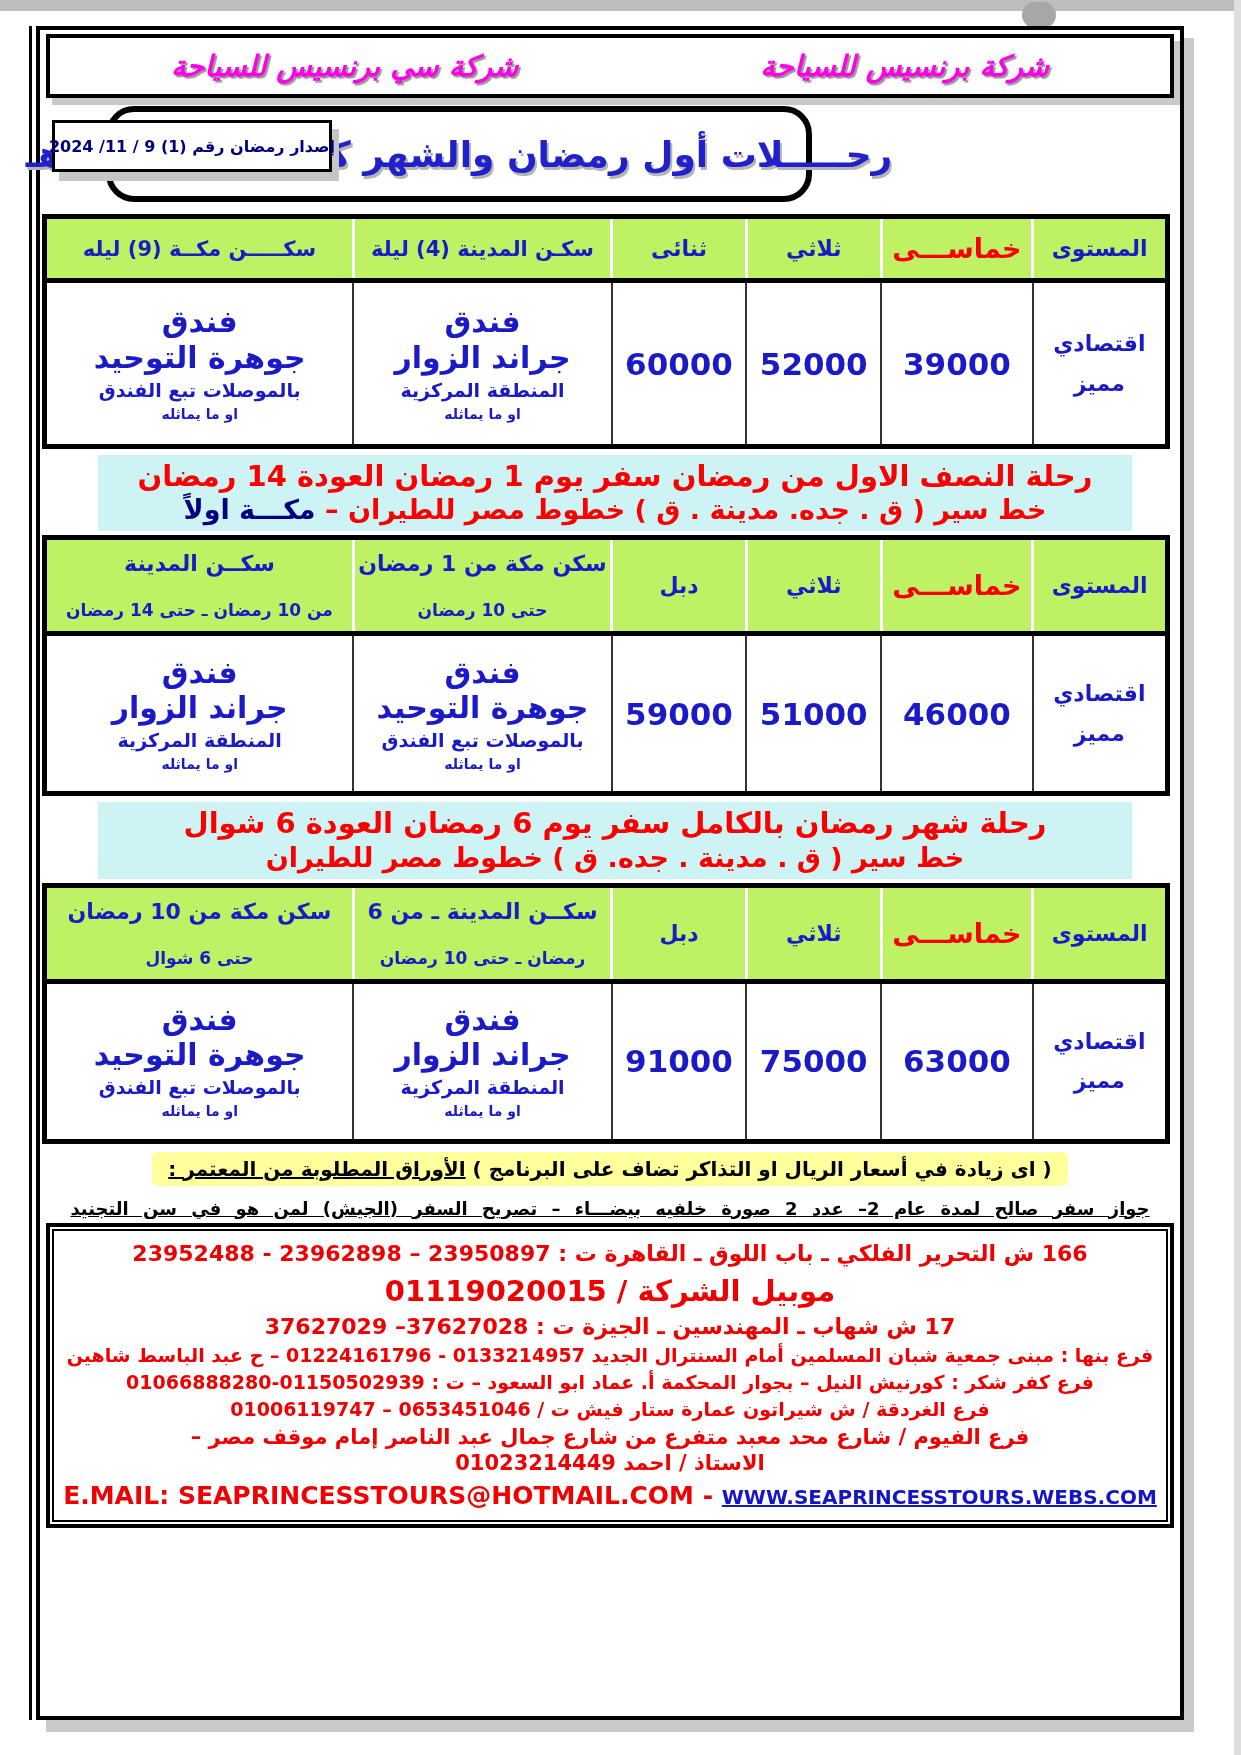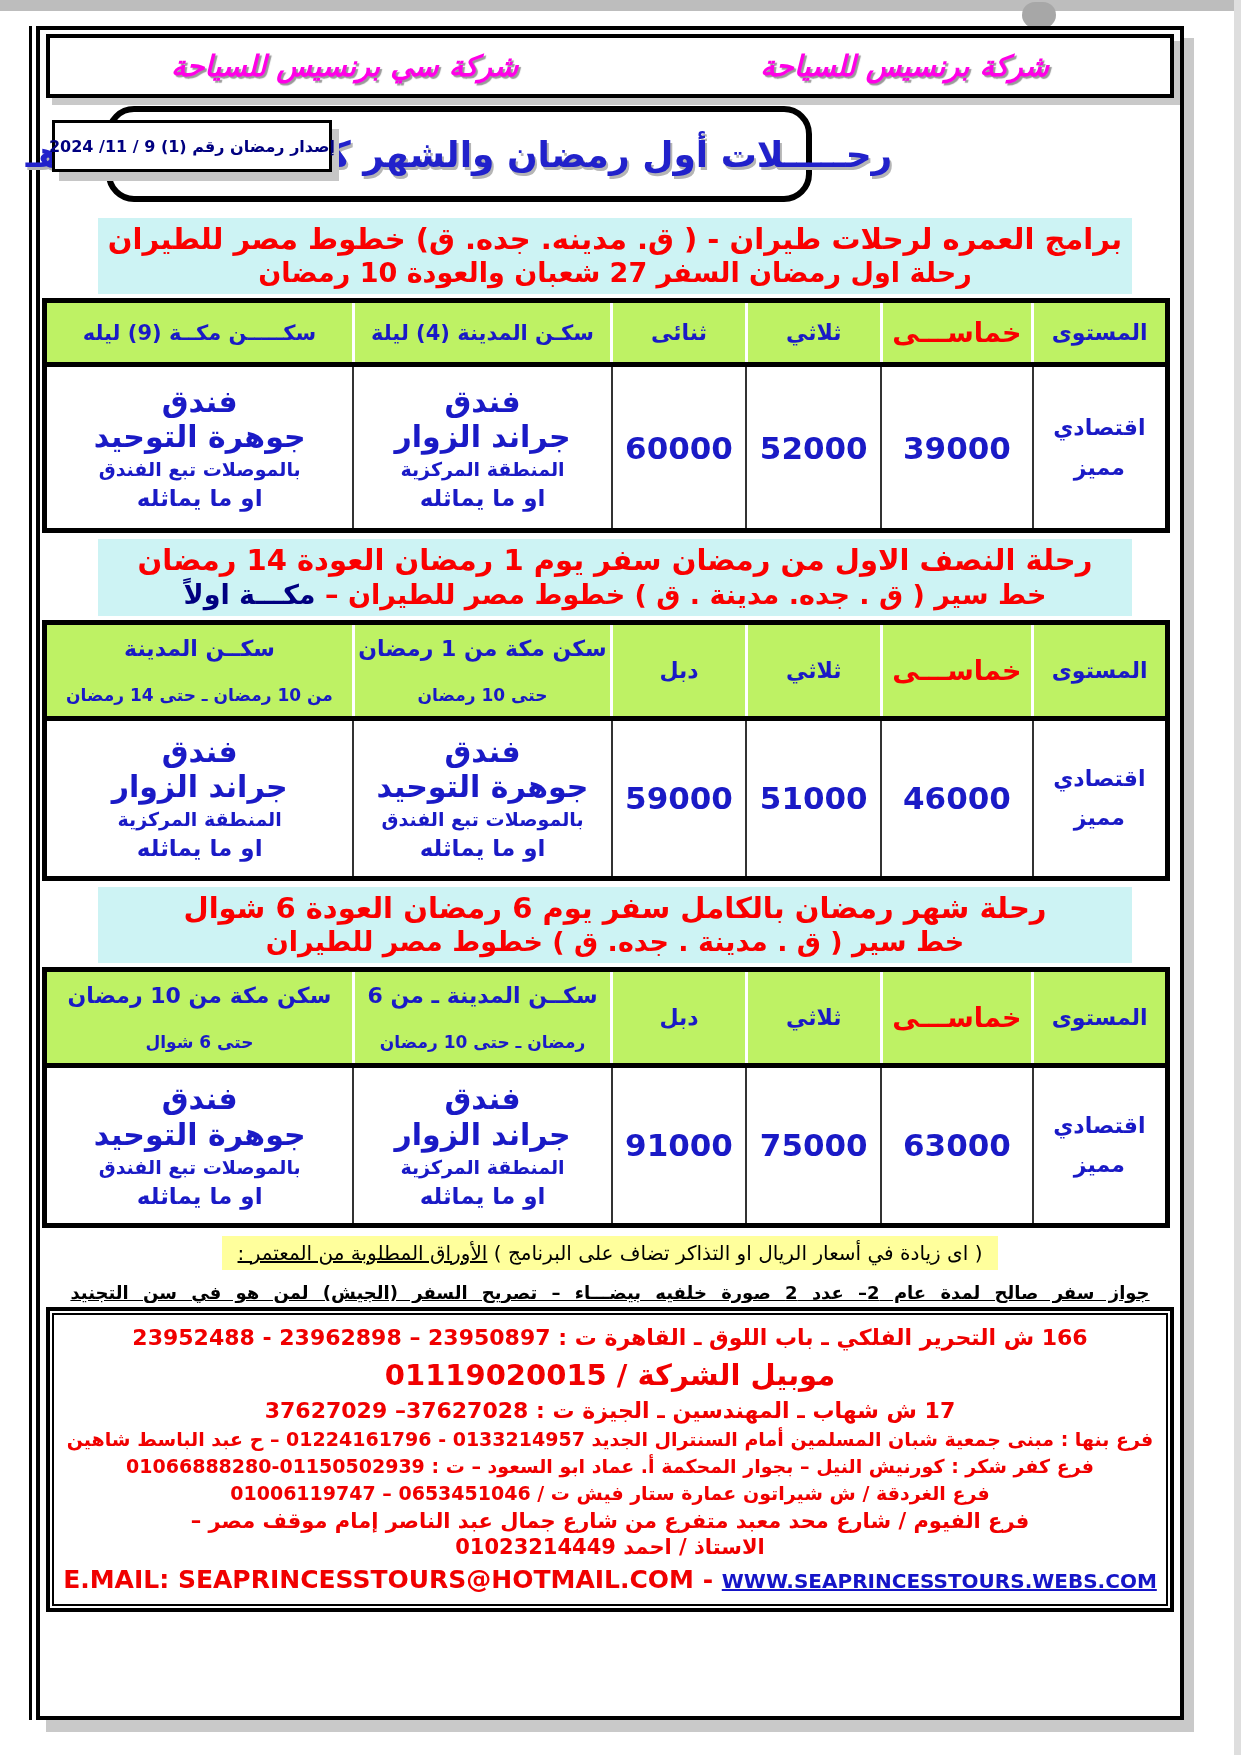--- a/index.html
+++ b/index.html
@@ -71,27 +71,27 @@
   table.t1 th.hcol { font-size:21px; }
   table.trip td { border-left:2px solid #333; vertical-align:middle; padding:2px; }
   table.trip td:last-child { border-left:none; }
   table.t1 td { height:166px; } table.t23 td { height:160px; }
   td.level { color:#1a1ac6; font-size:22px; line-height:1.8; }
   td.price { color:#1a1ac6; font-size:31px; }
   td.hotel { color:#1a1ac6; }
   td.hotel .hl1 { font-size:30px; line-height:1.15; }
   td.hotel .hl2 { font-size:30px; line-height:1.2; }
   td.hotel .hl3 { font-size:19px; margin-top:3px; }
-  td.hotel .hl4 { font-size:23px; margin-top:5px; }
+  td.hotel .hl4 { font-size:14px; margin-top:5px; }
 
   
   .note-wrap { text-align:center; margin:8px 0 0 0; }
   .note {
-    display:inline-block; background:#ffff9c; color:#000; font-weight:normal;
-    font-size:20px; padding:5px 16px;
+    display:inline-block; background:#ffff9c; color:#000; font-weight:bold;
+    font-size:20px; padding:5px 16px;border-radius:6px;
   }
   .note .docs-head { text-decoration:underline; }
   .docs-line {
     text-align:center; color:#000; font-weight:bold; font-size:18px;
     text-decoration:underline; margin:12px 0 2px 0; word-spacing:8px; white-space:nowrap; overflow:hidden;
   }
 
   
   .footer-box { border:4px solid #000; margin:4px 0 0 0; }
   .footer-inner { border:2px solid #000; margin:2px; padding:8px 4px 10px 4px; text-align:center; }
@@ -121,24 +121,20 @@
 
   <div class="masthead">
     <div class="title-box">
       <span class="main-title">رحـــــلات أول رمضان والشهر كامل لعام 1446هـ</span>
     </div>
     <div class="edition-box-real">
       <span class="edition-text">إصدار رمضان رقم (1)    9 / 11/ 2024</span>
     </div>
   </div>
 
-  <div class="banner">
-    <div class="l1">برامج العمره لرحلات طيران - ( ق. مدينه. جده. ق) خطوط مصر للطيران</div>
-    <div class="l2">رحلة اول رمضان السفر 27 شعبان والعودة 10 رمضان</div>
-  </div>
   <table class="trip t1">
     <colgroup>
         <col class="c-level">
         <col class="c-p5">
         <col class="c-p3">
         <col class="c-p2">
         <col class="c-ha">
         <col class="c-hb">
       </colgroup>
     <tbody>

